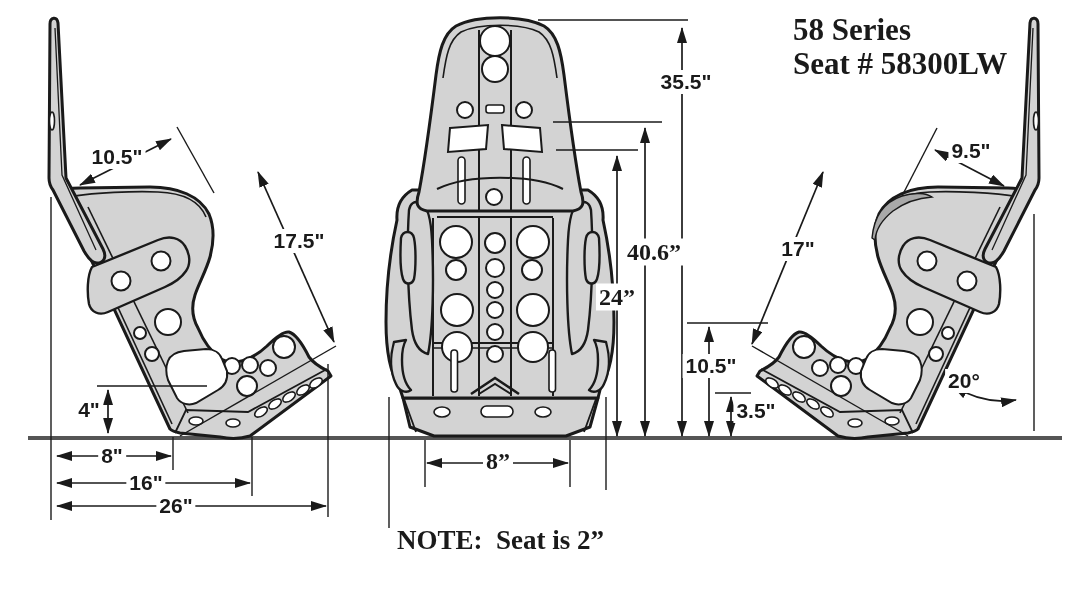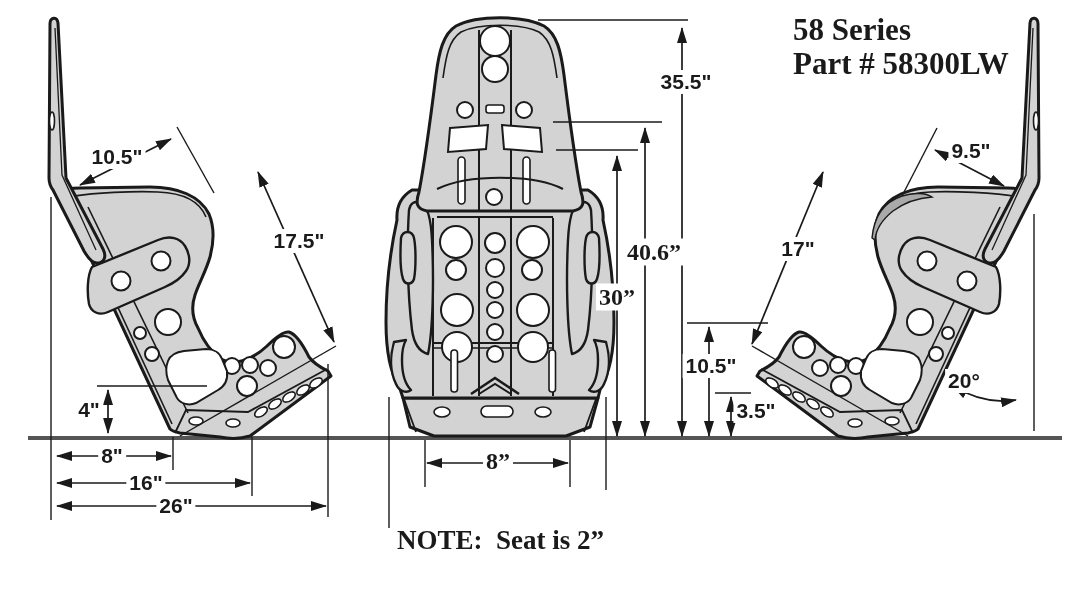--- a/index.html
+++ b/index.html
@@ -232,37 +232,37 @@
     <line class="ext" x1="715" y1="393" x2="751" y2="393"></line>
     <line class="dim" x1="731" y1="397" x2="731" y2="436" marker-start="url(#ah)" marker-end="url(#ah)"></line>
     <line class="ext" x1="1034" y1="214" x2="1034" y2="431"></line>
     <path class="dim" d="M 953,386 Q 984,405 1016,400" marker-start="url(#ah)" marker-end="url(#ah)"></path>
   </g>
 </svg>
 
 <div class="layer">
   <div id="title-block">
     <div>58 Series</div>
-    <div>Part # 58300LW</div>
+    <div>Seat # 58300LW</div>
   </div>
   <div id="note-block">
     <div>NOTE:  Seat is 2”</div>
     
     
   </div>
   <div id="labels-layer">
         <div class="dim-label lbl-sans" style="left: 117px; top: 157px;">10.5"</div>
         <div class="dim-label lbl-sans" style="left: 299px; top: 241px;">17.5"</div>
         <div class="dim-label lbl-sans" style="left: 89px; top: 410px;">4"</div>
         <div class="dim-label lbl-sans" style="left: 112px; top: 456px;">8"</div>
         <div class="dim-label lbl-sans" style="left: 146px; top: 483px;">16"</div>
         <div class="dim-label lbl-sans" style="left: 176px; top: 506px;">26"</div>
         <div class="dim-label lbl-sans" style="left: 686px; top: 82px;">35.5"</div>
         <div class="dim-label lbl-serif" style="left: 654px; top: 252px;">40.6”</div>
-        <div class="dim-label lbl-serif" style="left: 617px; top: 297px;">30”</div>
+        <div class="dim-label lbl-serif" style="left: 617px; top: 297px;">24”</div>
         <div class="dim-label lbl-serif" style="left: 498px; top: 461px;">8”</div>
         <div class="dim-label lbl-sans" style="left: 971px; top: 151px;">9.5"</div>
         <div class="dim-label lbl-sans" style="left: 798px; top: 249px;">17"</div>
         <div class="dim-label lbl-sans" style="left: 711px; top: 366px;">10.5"</div>
         <div class="dim-label lbl-sans" style="left: 756px; top: 411px;">3.5"</div>
         <div class="dim-label lbl-sans" style="left: 964px; top: 381px;">20°</div>
       </div>
 </div>
 
 </div>

